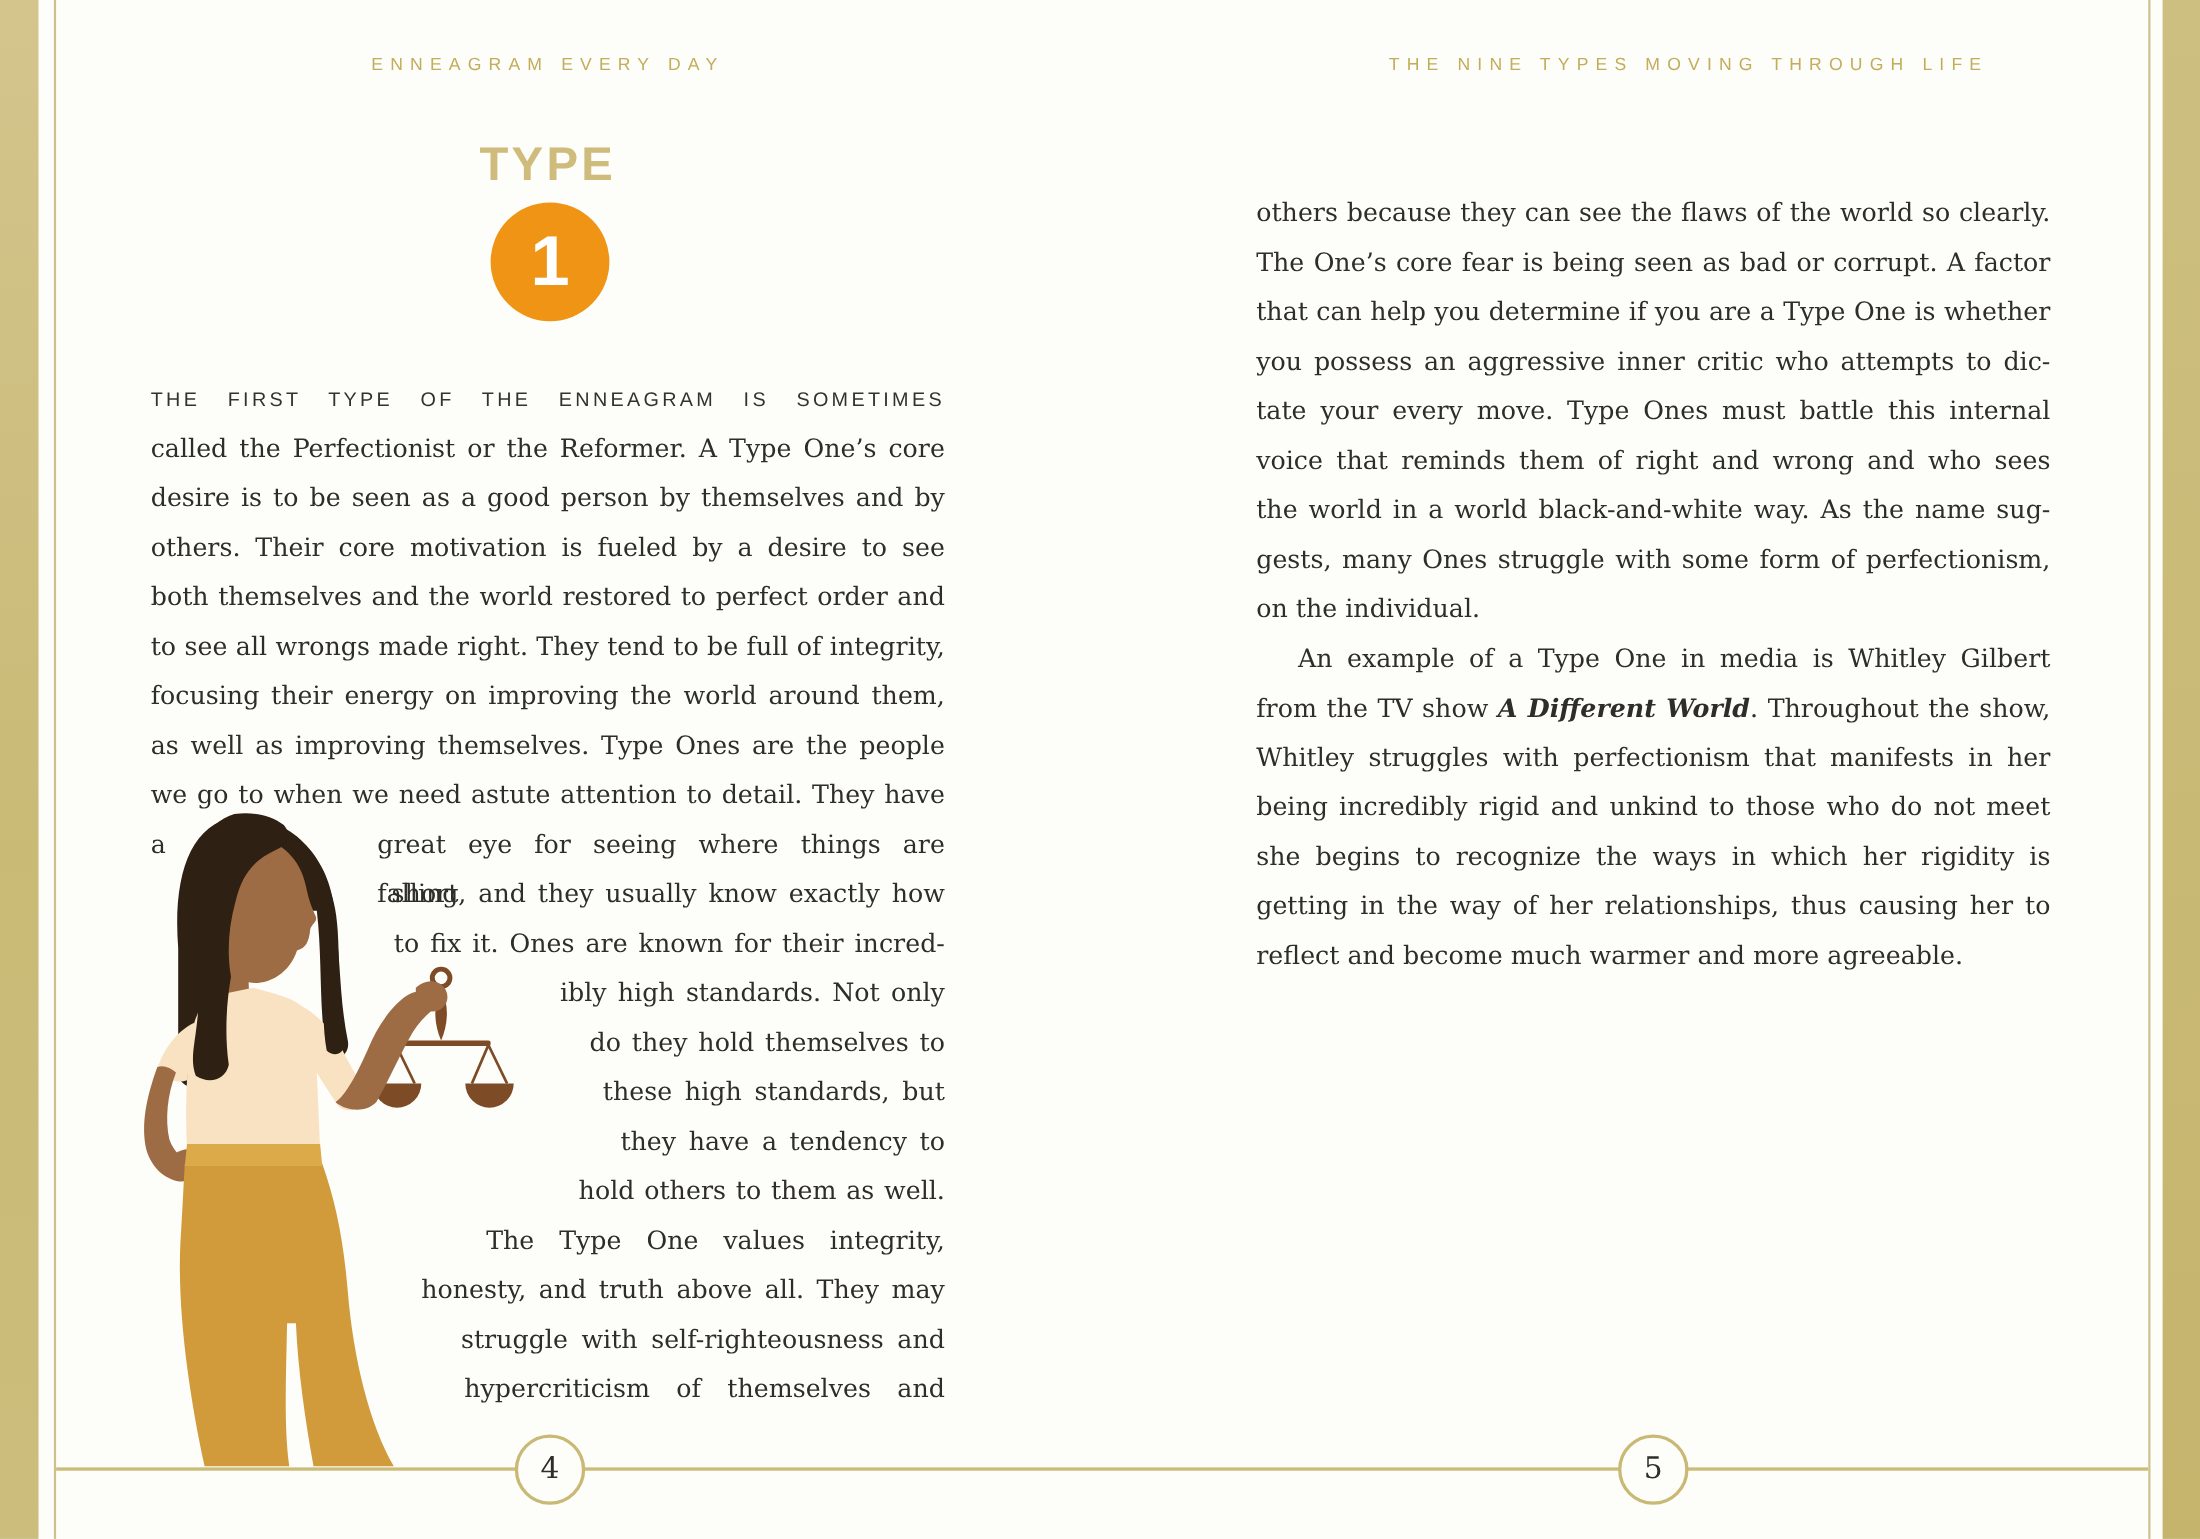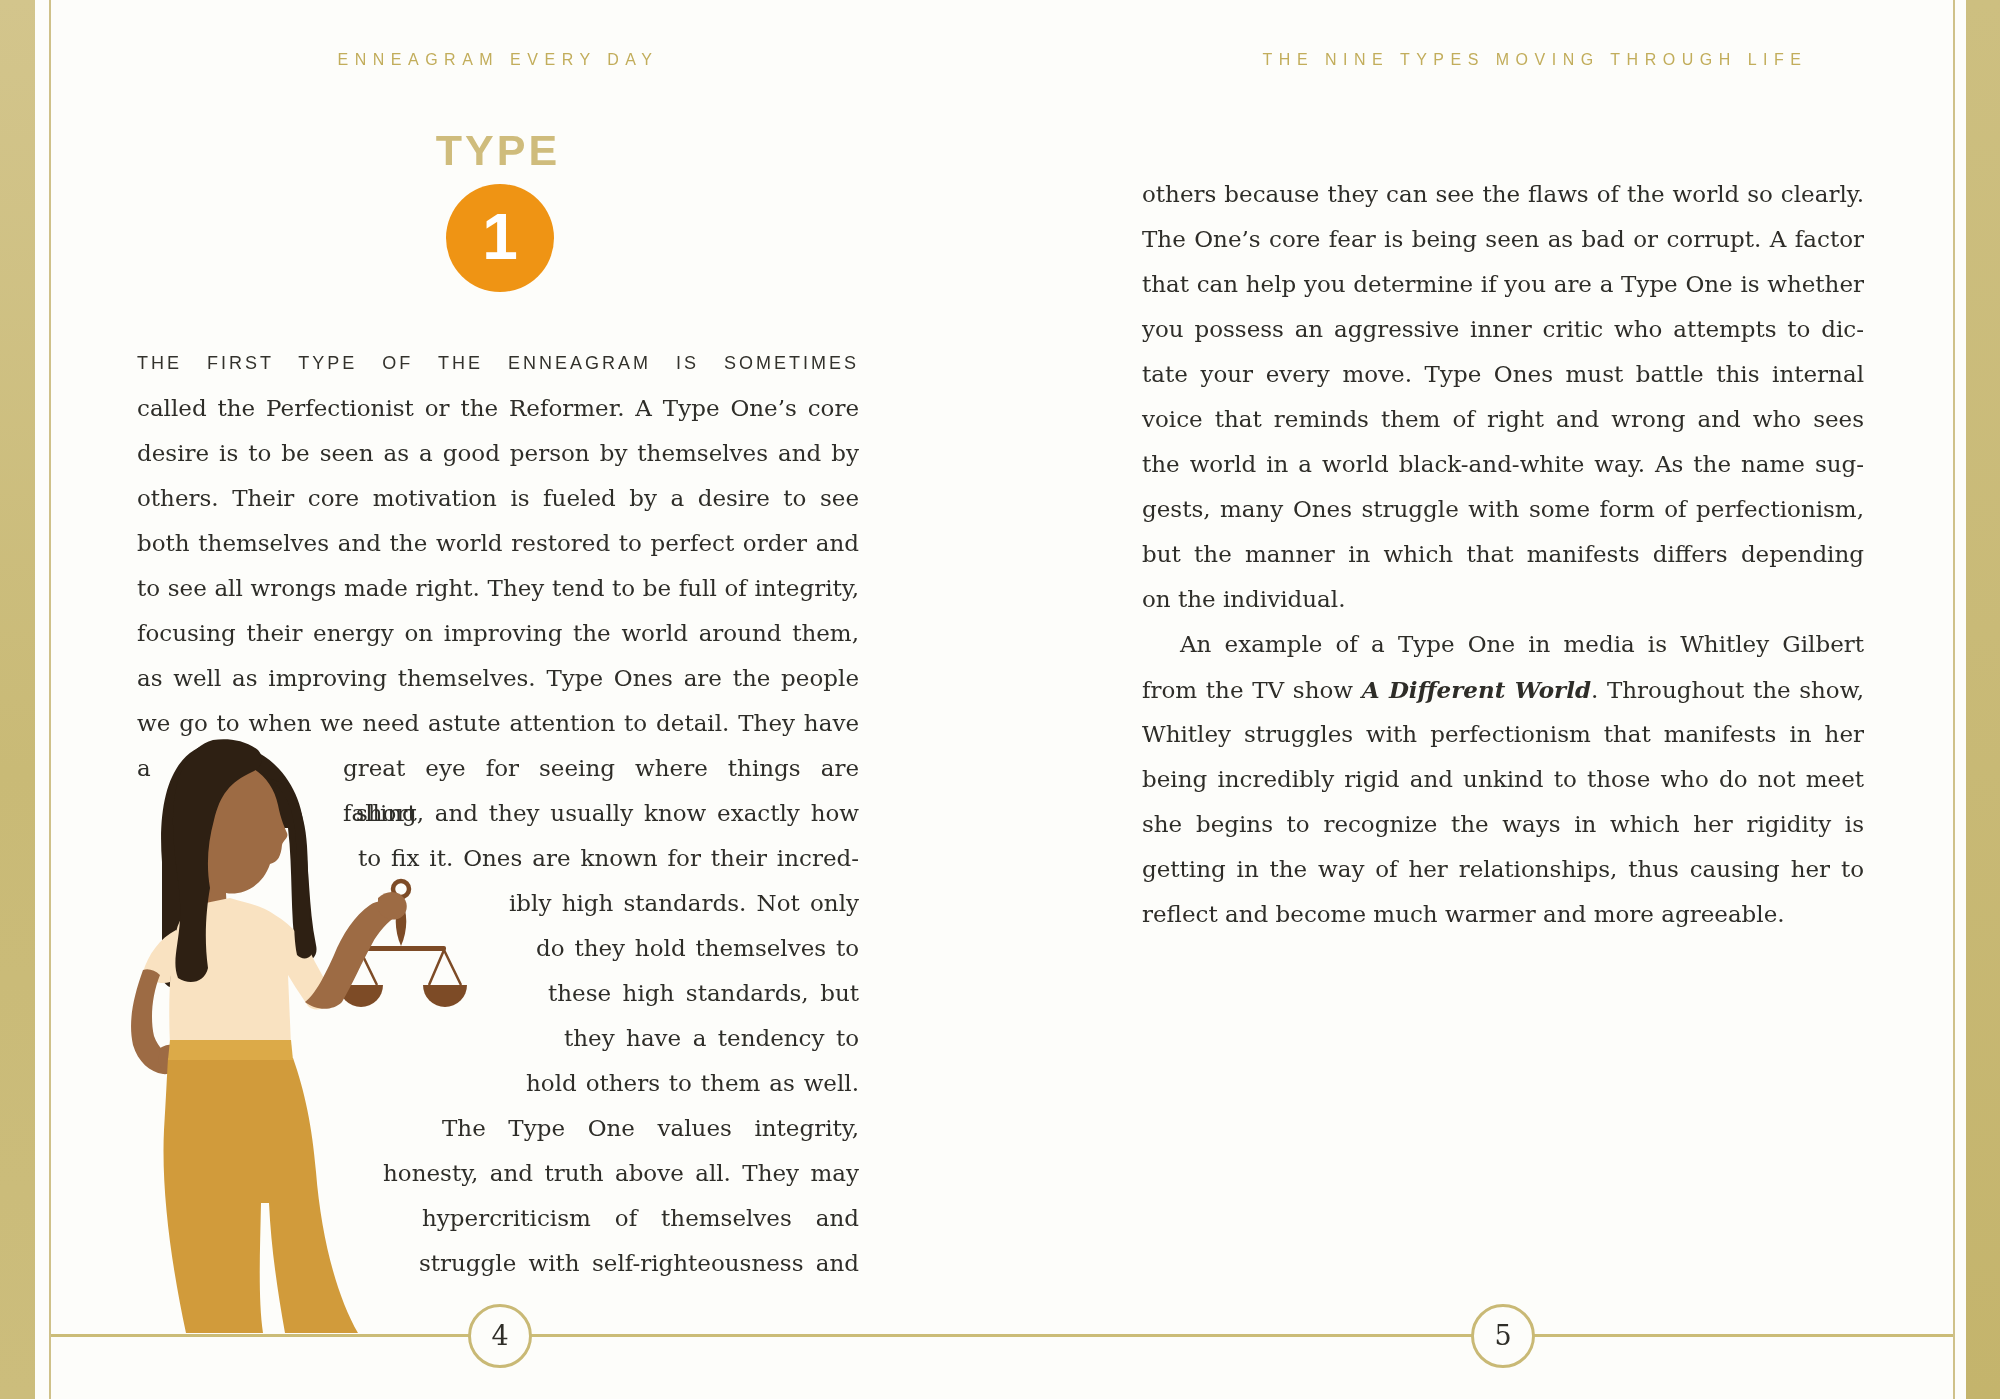--- a/index.html
+++ b/index.html
@@ -83,36 +83,35 @@
   <div class="bl" style="margin-left:206px">great eye for seeing where things are falling</div>
   <div class="bl" style="margin-left:219px">short, and they usually know exactly how</div>
   <div class="bl" style="margin-left:221px">to fix it. Ones are known for their incred-</div>
   <div class="bl" style="margin-left:372px">ibly high standards. Not only</div>
   <div class="bl" style="margin-left:399px">do they hold themselves to</div>
   <div class="bl" style="margin-left:411px">these high standards, but</div>
   <div class="bl" style="margin-left:427px">they have a tendency to</div>
   <div class="bl" style="margin-left:389px">hold others to them as well.</div>
   <div class="bl" style="margin-left:305px">The Type One values integrity,</div>
   <div class="bl" style="margin-left:246px">honesty, and truth above all. They may</div>
+  <div class="bl" style="margin-left:282px">struggle with self-righteousness and</div>
   <div class="bl" style="margin-left:285px">hypercriticism of themselves and</div>
-  <div class="bl" style="margin-left:282px">struggle with self-righteousness and</div>
 </div>
 
 <div class="running-head rp">THE NINE TYPES MOVING THROUGH LIFE</div>
 
 <div class="col rp">
   <div class="bl">others because they can see the flaws of the world so clearly.</div>
   <div class="bl">The One’s core fear is being seen as bad or corrupt. A factor</div>
   <div class="bl">that can help you determine if you are a Type One is whether</div>
   <div class="bl">you possess an aggressive inner critic who attempts to dic-</div>
   <div class="bl">tate your every move. Type Ones must battle this internal</div>
   <div class="bl">voice that reminds them of right and wrong and who sees</div>
   <div class="bl">the world in a world black-and-white way. As the name sug-</div>
   <div class="bl">gests, many Ones struggle with some form of perfectionism,</div>
-  <div class="bl">but the manner in which that manifests differs depending</div>
   <div class="bl last">on the individual.</div>
   <div class="bl pindent">An example of a Type One in media is Whitley Gilbert</div>
   <div class="bl"><span>from the TV show </span><span class="it">A Different World</span><span>. Throughout the show,</span></div>
   <div class="bl">Whitley struggles with perfectionism that manifests in her</div>
   <div class="bl">being incredibly rigid and unkind to those who do not meet</div>
   <div class="bl">she begins to recognize the ways in which her rigidity is</div>
   <div class="bl">getting in the way of her relationships, thus causing her to</div>
   <div class="bl last">reflect and become much warmer and more agreeable.</div>
 </div>
 

